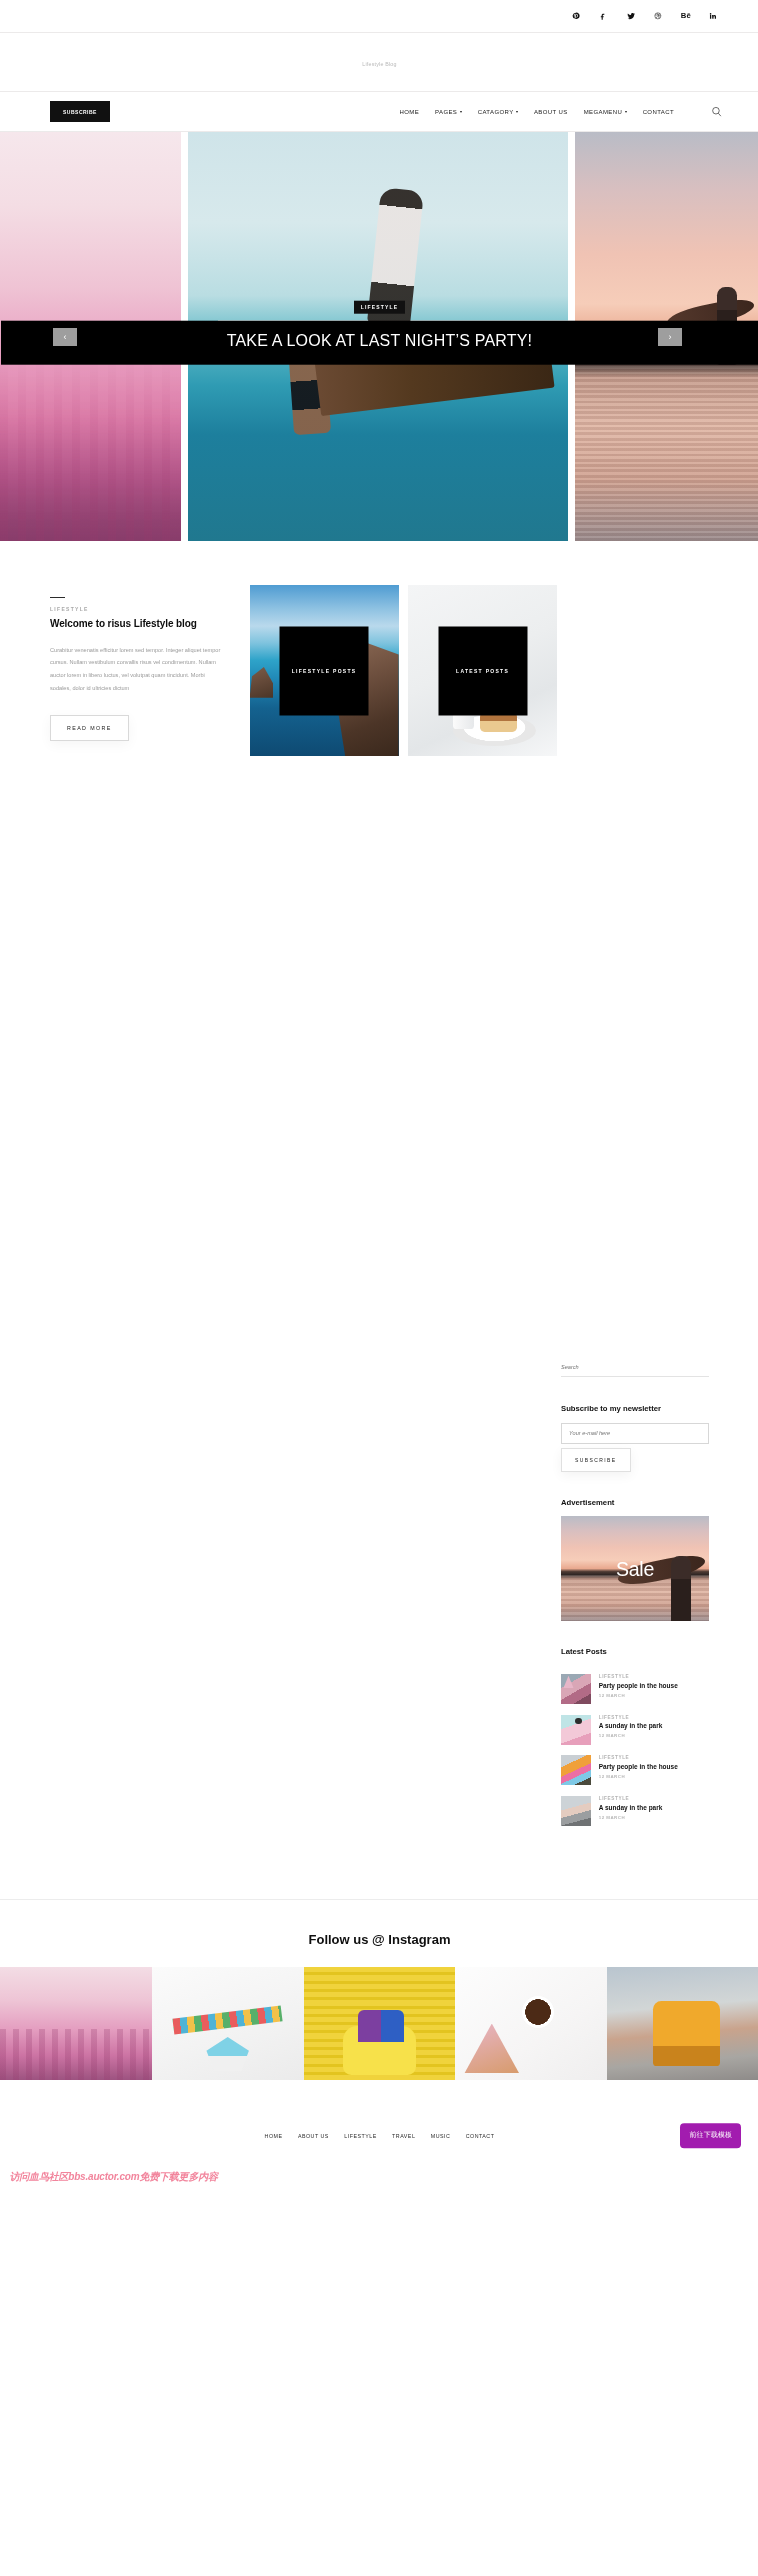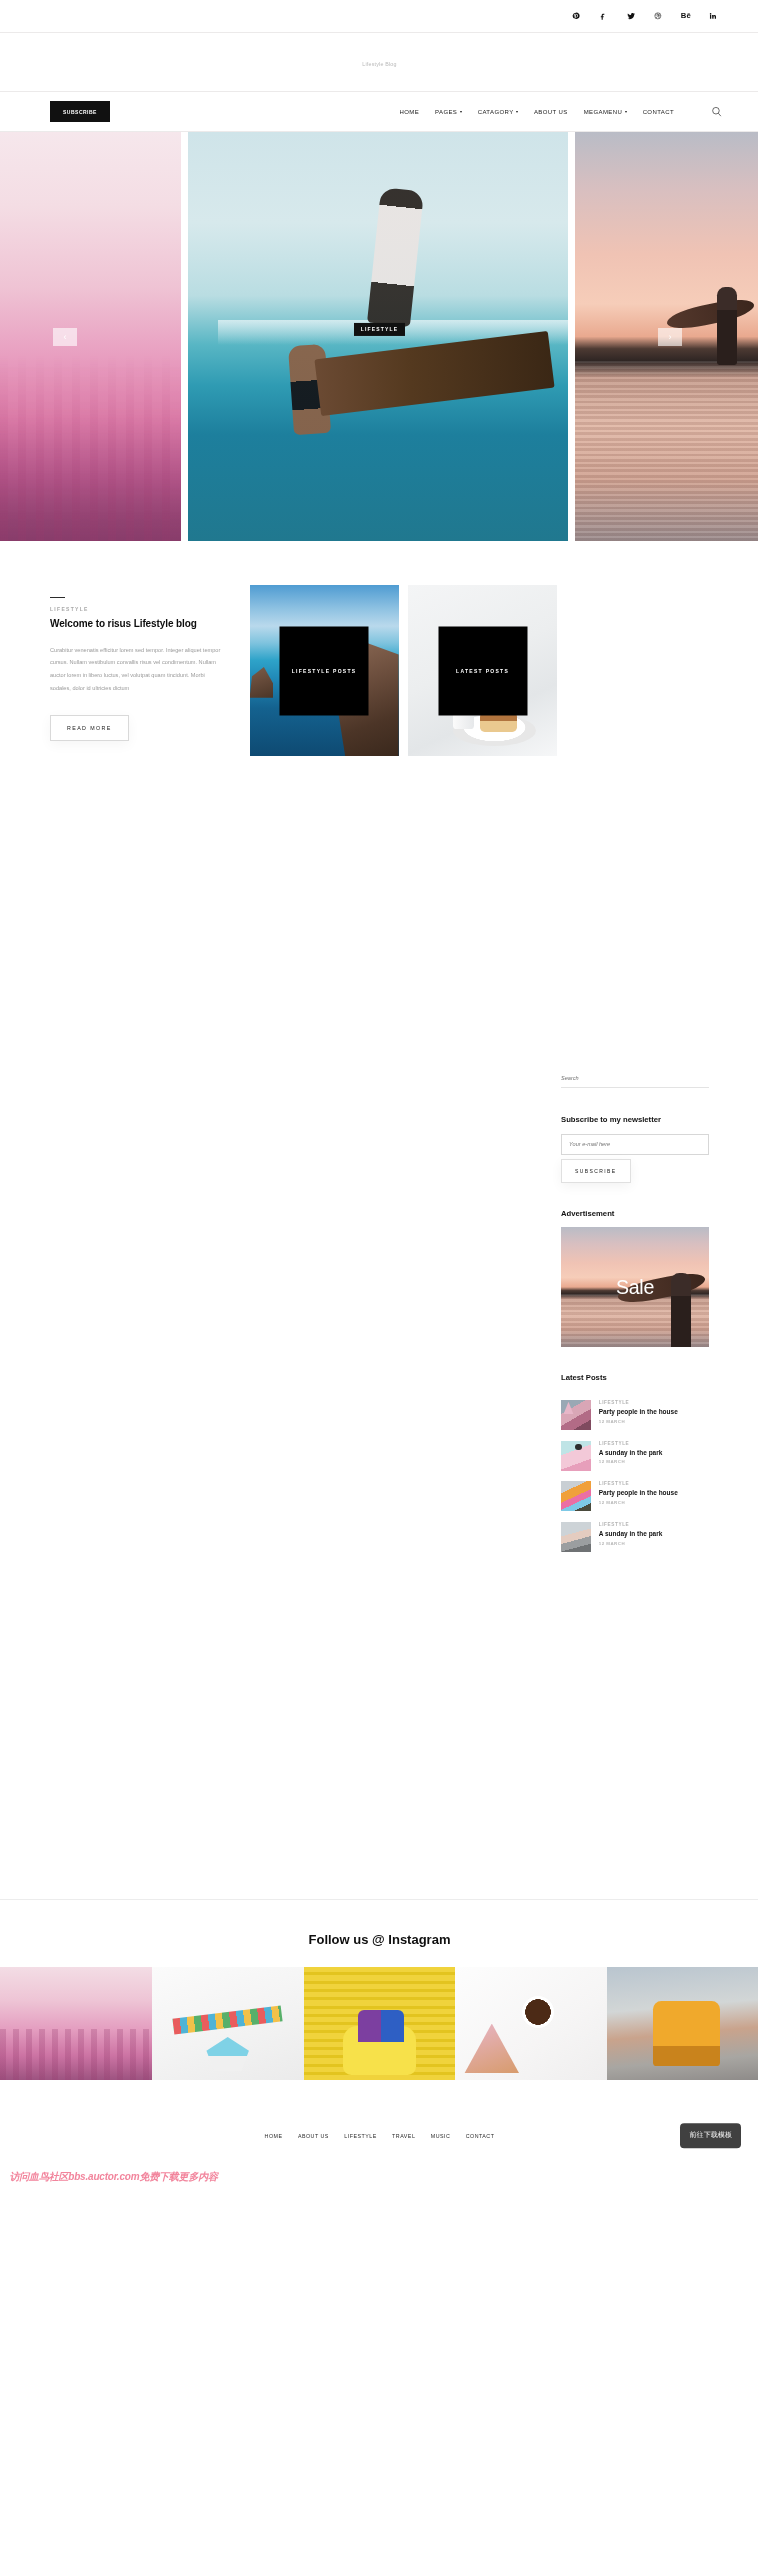--- a/index.html
+++ b/index.html
@@ -347,21 +347,21 @@
     width:21.3px; height:34px;
     background: linear-gradient(90deg,#fbfbfb,#e6e8ea);
     border-radius: 1.8px 1.8px 3.6px 3.6px;
   }
 
   
   .content-grid {
     display: flex;
     padding: 0 50px;
     margin-top: 41px;
-    align-items: center;
+    align-items: flex-end;
     margin-left: 36px;
   }
   .main-col { flex: 1 1 auto; min-height: 1055px; }
   .sidebar { width: 148px; flex: 0 0 148px; }
 
   .search-row {
     border-bottom: 0.6px solid #e3e3e3;
     padding-bottom: 5.3px;
     margin-bottom: 27px;
   }
@@ -401,21 +401,21 @@
     letter-spacing: 1.4px;
     color: #161616;
     cursor: pointer;
     box-shadow: 0 3.6px 12px rgba(0,0,0,.05);
   }
   .widget { margin-bottom: 26px; }
 
   .ad-box {
     position: relative;
     width: 100%;
-    height: 120px;
+    height: 105px;
     overflow: hidden;
     margin-top: 9.5px;
     cursor: pointer;
   }
   .ad-box .img-sunset-surf { inset: 0; }
   .ad-sale {
     position: absolute;
     left: 50%; top: 50%;
     transform: translate(-50%,-50%);
     color: #fff;
@@ -520,21 +520,21 @@
     color: #2a2a2a;
     text-decoration: none;
     cursor: pointer;
     font-weight: 500;
   }
   .dl-btn {
     position: absolute;
     right: 18px;
     top: 50%;
     transform: translateY(-50%);
-    background: #404040;
+    background: #a21caf;
     color: #fff;
     border: none;
     border-radius: 4.1px;
     padding: 7.7px 9px;
     font-size: 7.1px;
     cursor: pointer;
     font-family: "Liberation Sans", sans-serif;
   }
   .watermark {
     position: absolute;
@@ -635,20 +635,21 @@
       <div class="surfboard"></div>
       <div class="surfer"></div>
     </div>
   </div>
 
   <div class="slide-arrow prev">‹</div>
   <div class="slide-arrow next">›</div>
 
   <div class="hero-caption">
     <div class="cat-chip">LIFESTYLE</div>
+    <div class="hero-title-bar">TAKE A LOOK AT LAST NIGHT’S PARTY!</div>
   </div>
 </div>
 
 <div class="welcome-wrap">
   <div class="welcome-col">
     <div class="rule"></div>
     <div class="eyebrow">LIFESTYLE</div>
     <div class="welcome-title">Welcome to risus Lifestyle blog</div>
     <div class="welcome-body">Curabitur venenatis efficitur lorem sed tempor. Integer aliquet tempor cursus. Nullam vestibulum convallis risus vel condimentum. Nullam auctor lorem in libero luctus, vel volutpat quam tincidunt. Morbi sodales, dolor id ultricies dictum</div>
     <button class="read-more">READ MORE</button>

